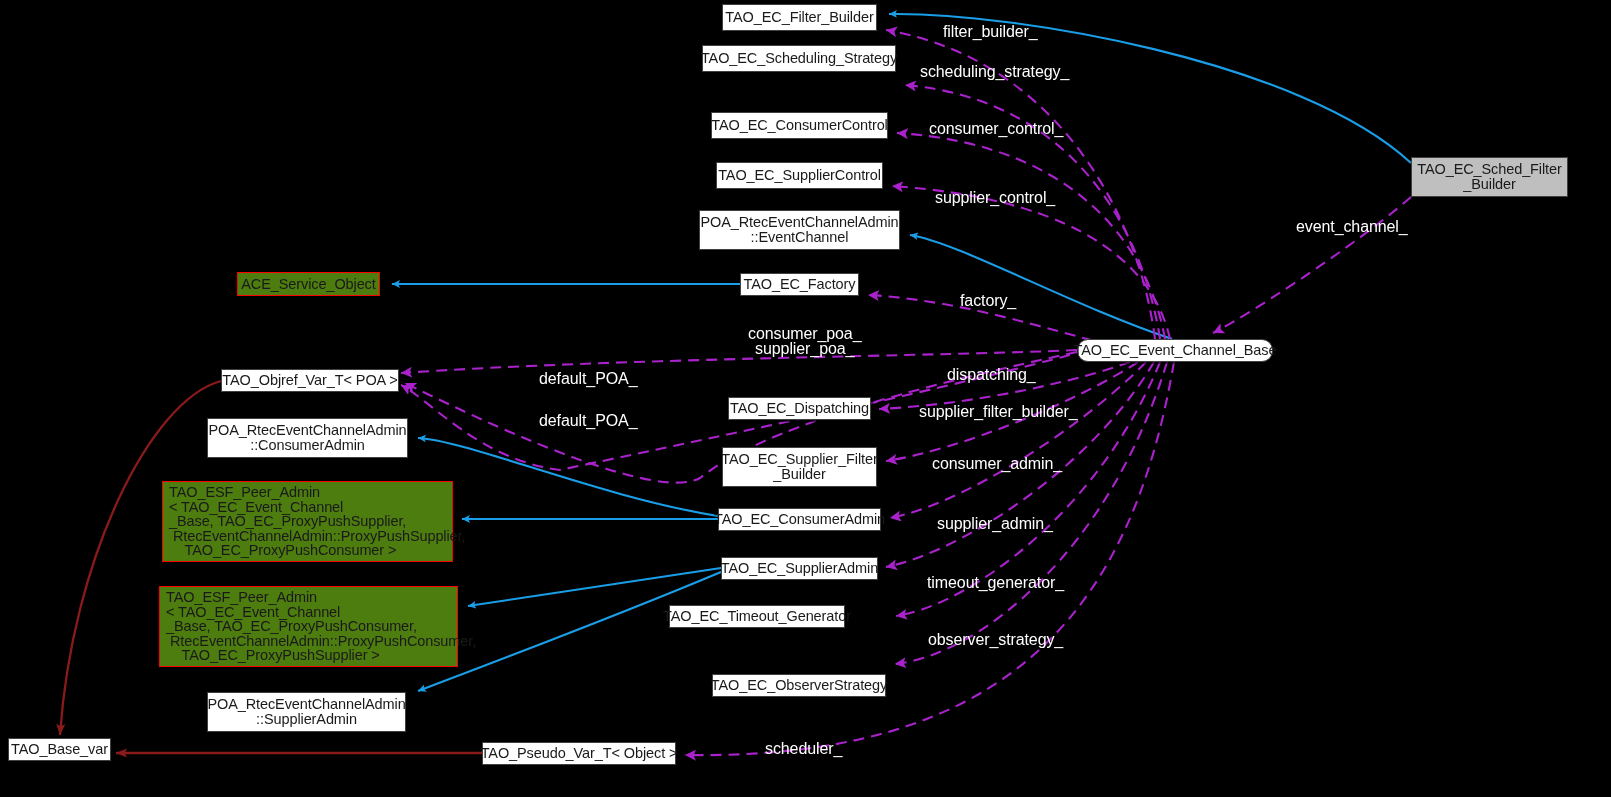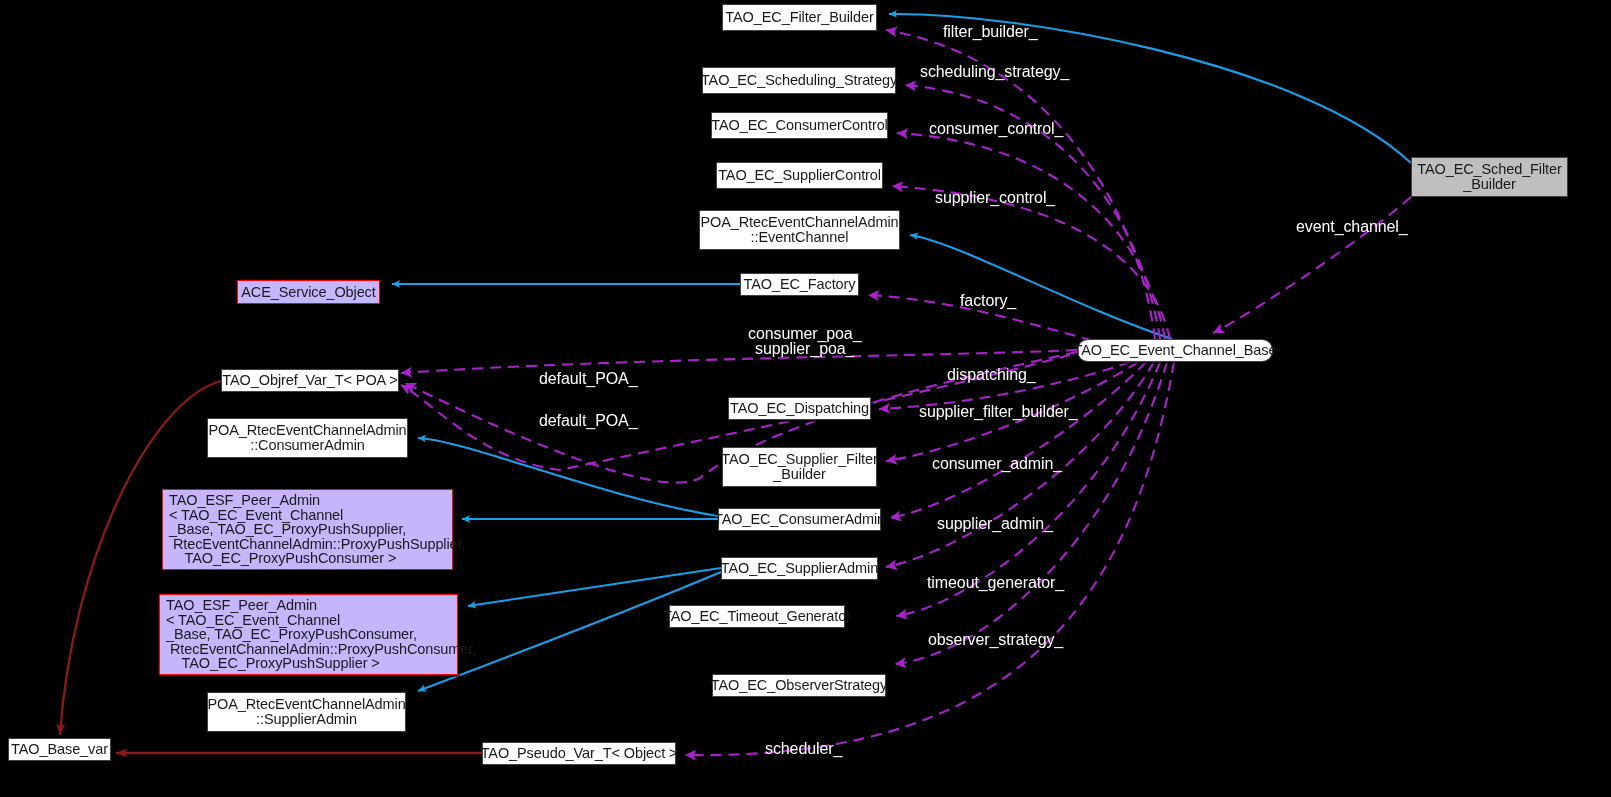--- a/index.html
+++ b/index.html
@@ -33,22 +33,21 @@
     display: flex;
     align-items: center;
     justify-content: center;
     text-align: center;
     white-space: pre;
     box-shadow: 2px 2px 0 rgba(0,0,0,0.55);
     letter-spacing: -0.1px;
   }
   .node.red {
     border: 1.6px solid #ff0000;
-    background: #c4b5fd;
-    margin-top: 8px;
+    background: #4d7c0f;
   }
   .node.gray {
     background: #bfbfbf;
     border: 1px solid #404040;
   }
   .node.multiline {
     line-height: 14.6px;
   }
   .node.leftalign {
     text-align: left;
@@ -113,21 +112,21 @@
       <path d="M1070,355 C900,400 700,440 560,470 C480,460 430,400 401,385" marker-end="url(#arrow-purple)"></path>
     </g>
 
     <g fill="none" stroke="#8b1a1a" stroke-width="2.3">
       <path d="M221,381 C150,400 72,560 60,735" marker-end="url(#arrow-dark)"></path>
       <path d="M482,753 L116,753" marker-end="url(#arrow-dark)"></path>
     </g>
   </svg>
 
   <div class="node" style="left:722px;top:4px;width:155px;height:27px;">TAO_EC_Filter_Builder</div>
-  <div class="node" style="left:702px;top:67px;width:194px;height:27px;">TAO_EC_Scheduling_Strategy</div>
+  <div class="node" style="left:702px;top:45px;width:194px;height:27px;">TAO_EC_Scheduling_Strategy</div>
   <div class="node" style="left:711px;top:112px;width:177px;height:27px;">TAO_EC_ConsumerControl</div>
   <div class="node" style="left:716px;top:162px;width:167px;height:27px;">TAO_EC_SupplierControl</div>
   <div class="node multiline" style="left:699px;top:210px;width:201px;height:40px;">POA_RtecEventChannelAdmin
 ::EventChannel</div>
   <div class="node red" style="left:237px;top:272px;width:143px;height:24px;">ACE_Service_Object</div>
   <div class="node" style="left:740px;top:273px;width:119px;height:23px;">TAO_EC_Factory</div>
   <div class="node" style="left:1077px;top:339px;width:196px;height:23px;border-radius:11px;">TAO_EC_Event_Channel_Base</div>
   <div class="node gray multiline" style="left:1411px;top:157px;width:157px;height:40px;">TAO_EC_Sched_Filter
 _Builder</div>
   <div class="node" style="left:221px;top:369px;width:178px;height:23px;">TAO_Objref_Var_T&lt; POA &gt;</div>

